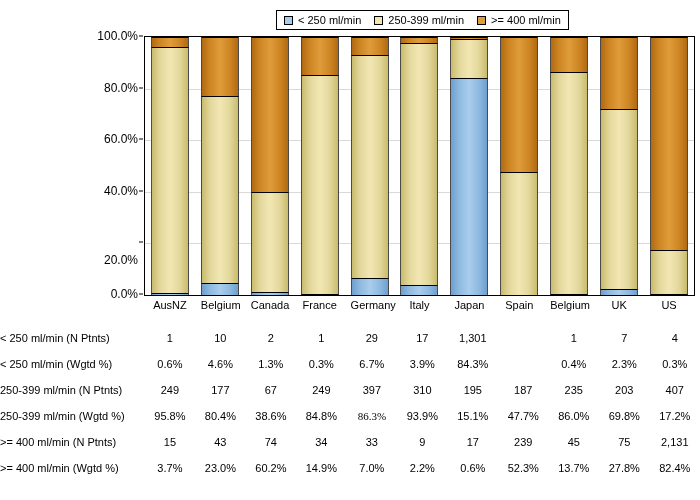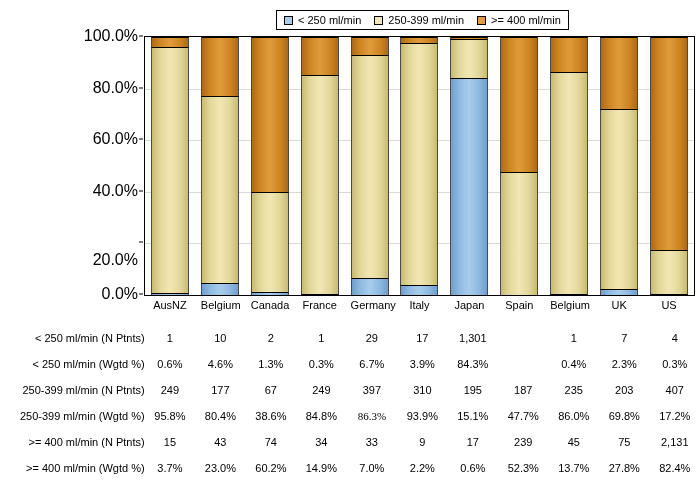--- a/index.html
+++ b/index.html
@@ -117,21 +117,21 @@
     position: absolute;
     left: 96px;
     top: 36px;
     width: 47px;
     height: 258px;
   }
   .y-tick {
     position: absolute;
     right: 0;
     transform: translateY(-50%);
-    font-size: 16px;
+    font-size: 12px;
     color: #000000;
     white-space: nowrap;
     line-height: 1;
     padding-right: 5px;
   }
   .y-tick-mark {
     position: absolute;
     right: 0;
     width: 4px;
     height: 1px;
@@ -172,21 +172,21 @@
   table.data td {
     font-size: 11px;
     color: #000000;
     padding: 0;
     height: 26px;
     vertical-align: middle;
     white-space: nowrap;
   }
   td.rowhead {
     width: 143px;
-    text-align: right;
+    text-align: left;
     padding-right: 5px;
     margin-top: 28px;
   }
   td.val {
     text-align: center;
   }
 </style>
 </head>
 <body>
 

